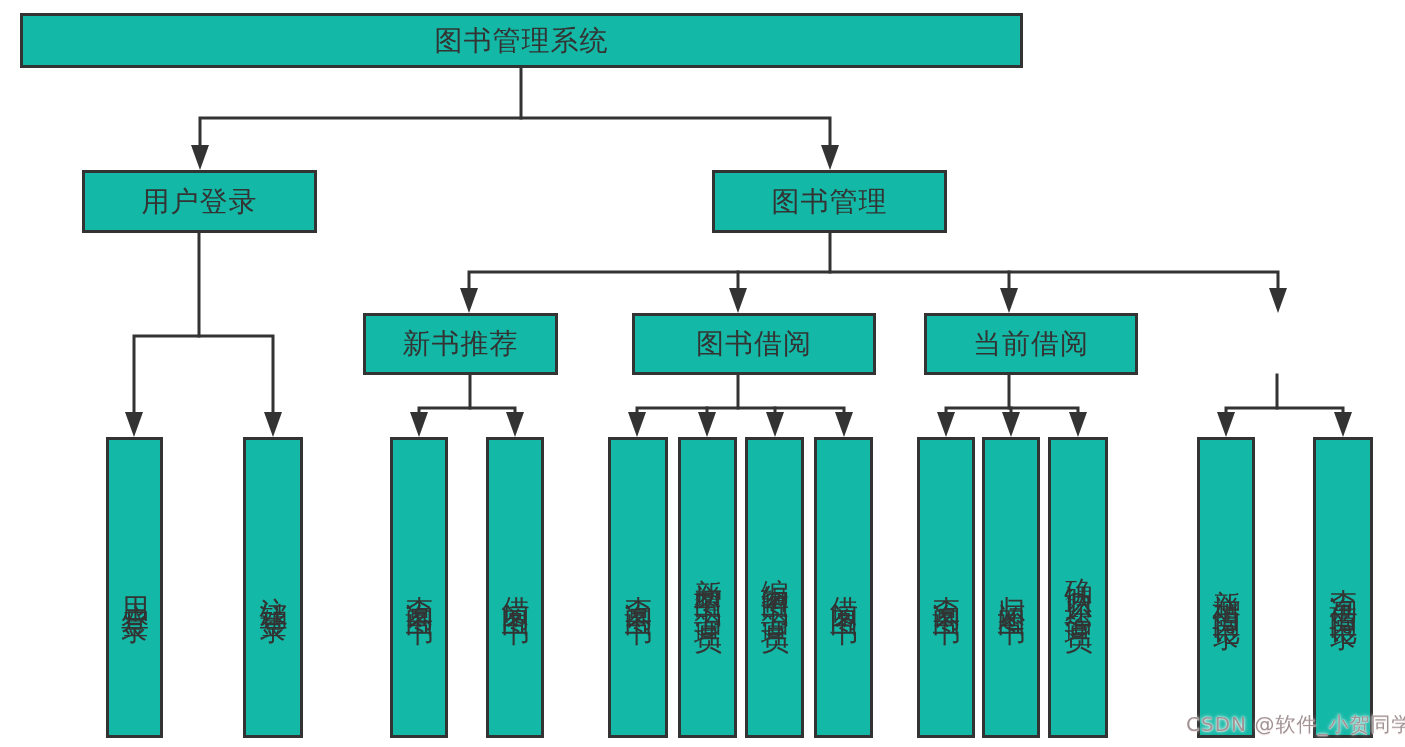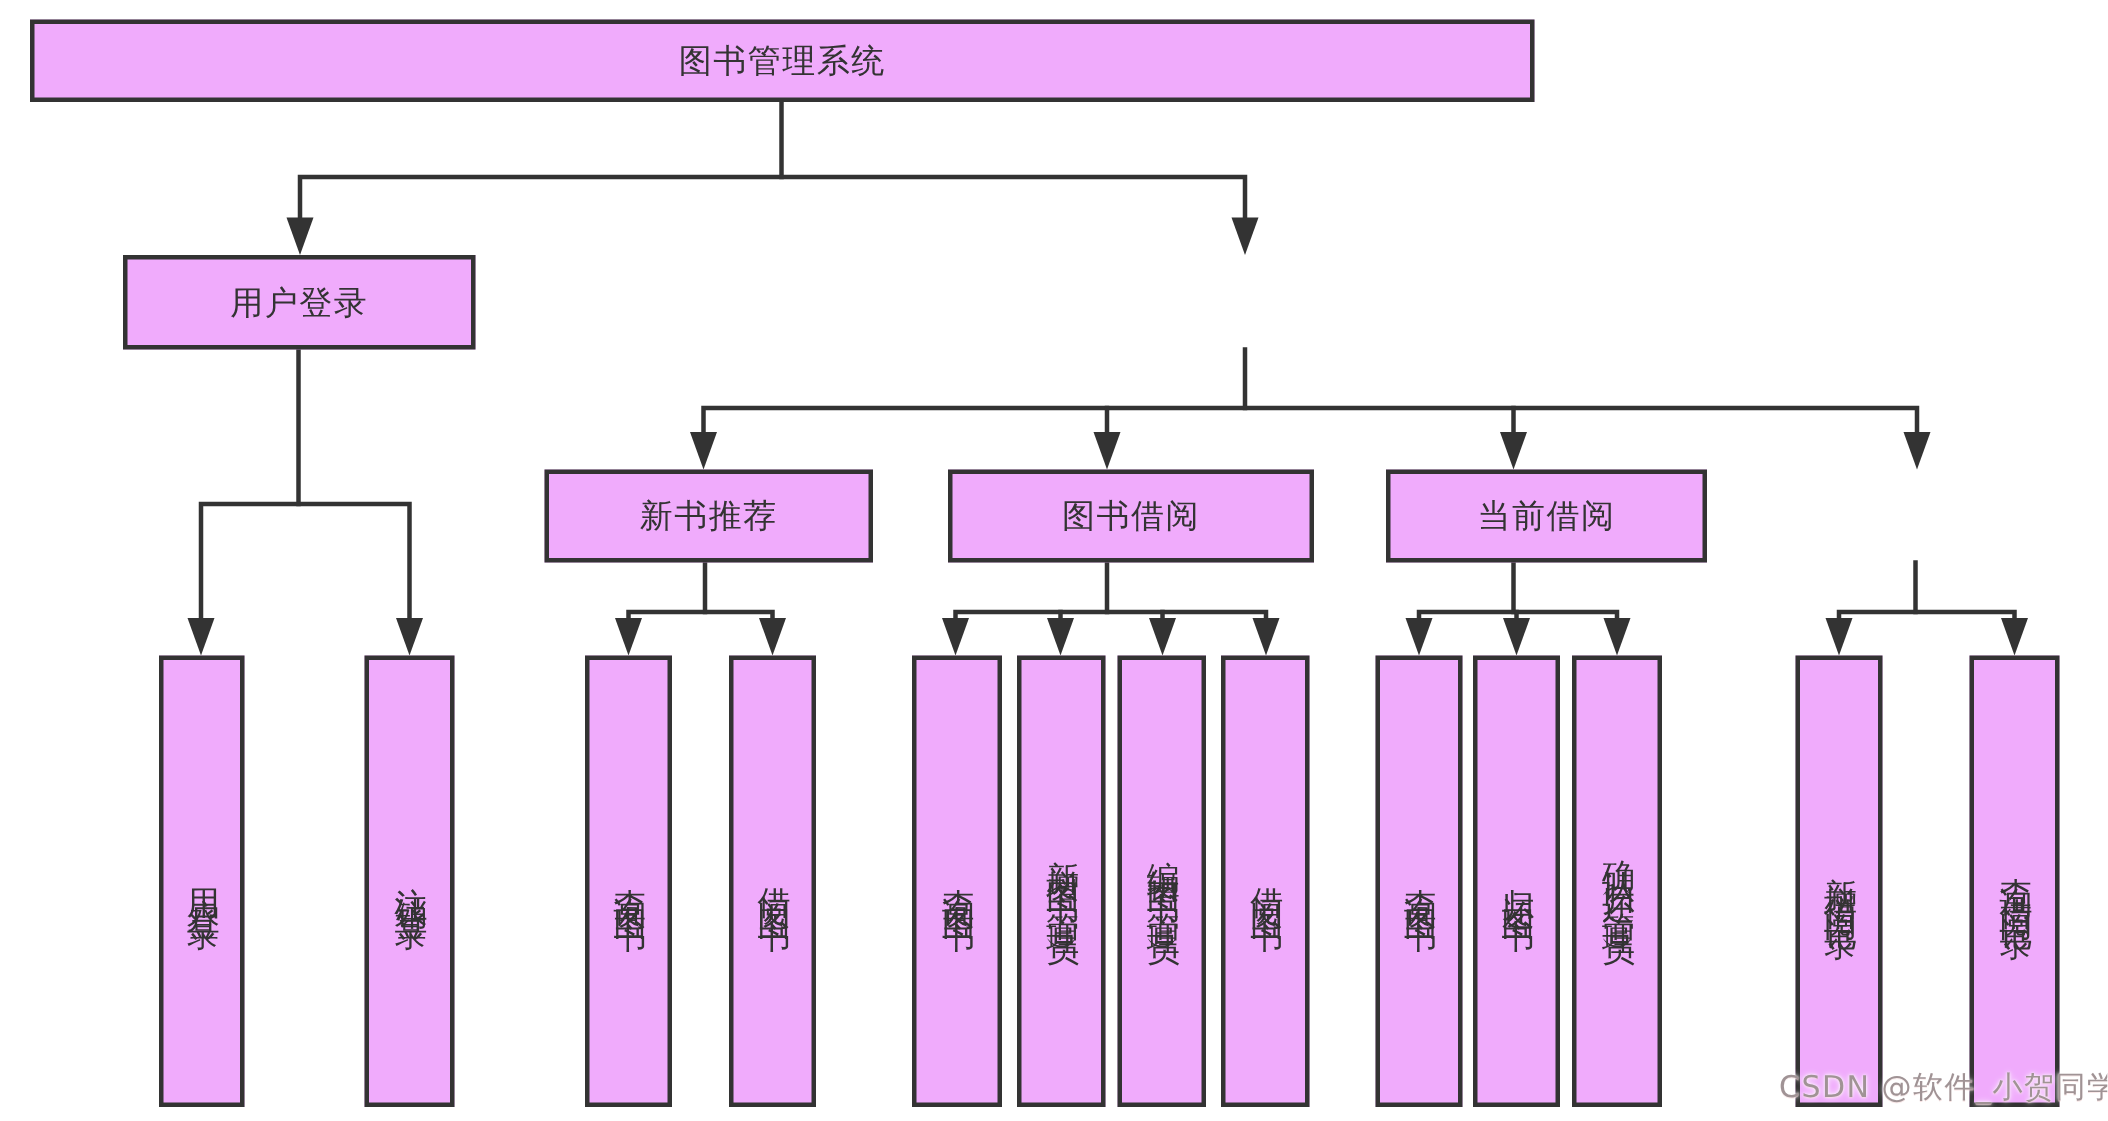--- a/index.html
+++ b/index.html
@@ -7,27 +7,27 @@
     position:relative;
     width:1405px;height:747px;
     background:#ffffff;
     font-family:"DejaVu Sans","Liberation Sans",sans-serif;
     overflow:hidden;
   }
   #connectors{position:absolute;left:0;top:0;}
   .box{
     position:absolute;
     box-sizing:border-box;
-    background:#f0abfc;
+    background:#14b8a6;
     border:3px solid #333333;
     display:flex;
     align-items:center;
     justify-content:center;
     color:#333333;
-    font-size:22px;
+    font-size:28px;
     z-index:2;
   }
   .box.h span{white-space:nowrap;letter-spacing:1px;}
   .box.v span{
     writing-mode:vertical-rl;
     text-orientation:mixed;
     letter-spacing:7px;
     line-height:1;
     white-space:nowrap;
   }
@@ -99,22 +99,25 @@
     </g>
   </svg>
 
   <div class="box h" style="left:20px;top:13px;width:1003px;height:55px">
     <span>图书管理系统</span>
   </div>
 
   <div class="box h" style="left:82px;top:170px;width:235px;height:63px">
     <span>用户登录</span>
   </div>
+  <div class="box h" style="left:712px;top:170px;width:235px;height:63px">
+    <span>图书管理</span>
+  </div>
 
-  <div class="box h" style="left:363px;top:313px;width:219px;height:62px">
+  <div class="box h" style="left:363px;top:313px;width:195px;height:62px">
     <span>新书推荐</span>
   </div>
   <div class="box h" style="left:632px;top:313px;width:244px;height:62px">
     <span>图书借阅</span>
   </div>
   <div class="box h" style="left:924px;top:313px;width:214px;height:62px">
     <span>当前借阅</span>
   </div>
 
   <div class="box v" style="left:106px;top:437px;width:57px;height:301px">

